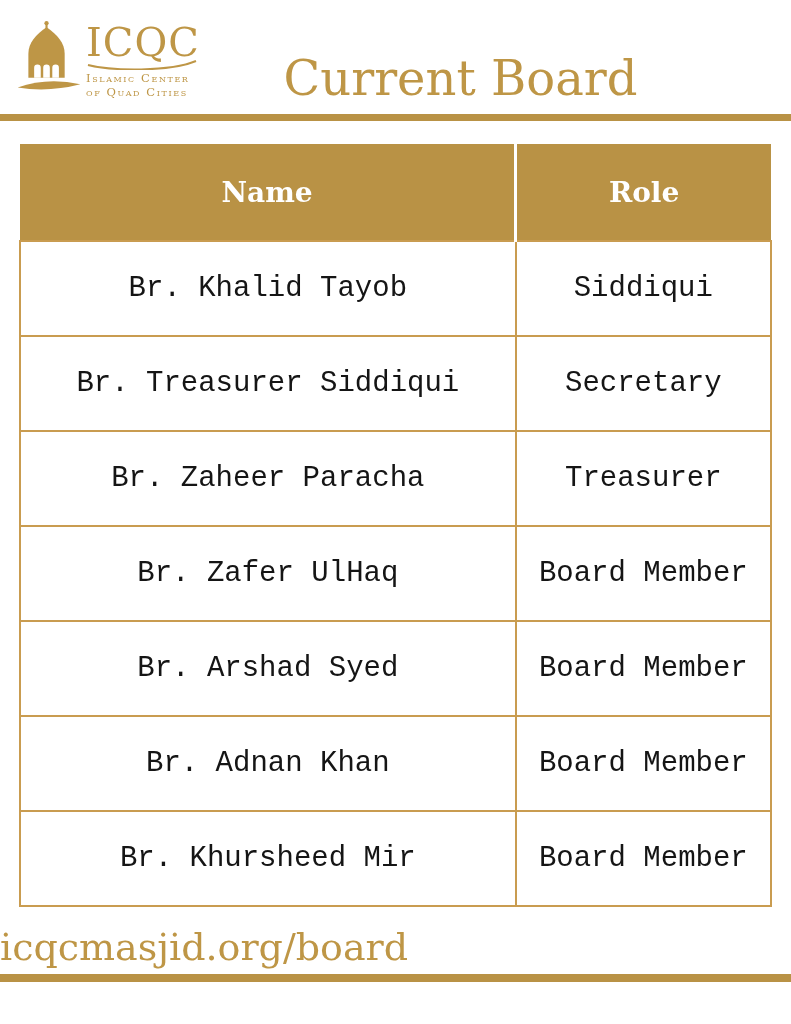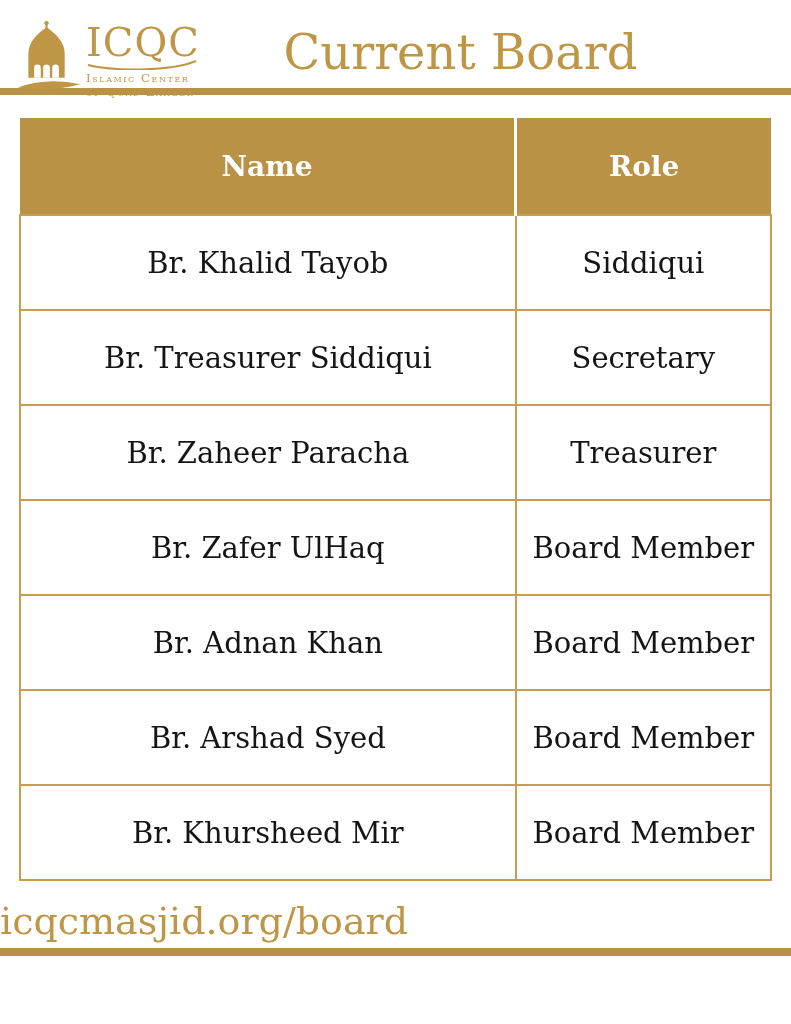--- a/index.html
+++ b/index.html
@@ -11,21 +11,21 @@
   }
   *{box-sizing:border-box;}
   html,body{margin:0;padding:0;}
   body{
     width:791px;height:1024px;
     background:#ffffff;
     font-family:"DejaVu Serif","Liberation Serif",serif;
     overflow:hidden;
   }
   .header{
-    height:88px;
+    height:114px;
     display:flex;
     align-items:stretch;
   }
   .logo{
     display:flex;
     padding:10px 0 0 16px;
     align-items:flex-start;
     color:var(--gold-text);
     flex:0 0 200px;
   }
@@ -73,20 +73,21 @@
     width:66%;
     border-right:3px solid #ffffff;
   }
   .board-table td{
     border:2px solid var(--gold-border);
     font-size:29px;
     color:var(--text-dark);
     height:95px;
     text-align:center;
     background:#ffffff;
+    font-family:Liberation Mono, monospace;
   }
   .footer-url{
     text-align:left;
     font-size:38px;
     color:var(--gold-text);
     margin-top:16px;
     height:48px;
     line-height:48px;
   }
   .bottom-bar{height:8px;margin-top:3px;}
@@ -104,21 +105,21 @@
         <path d="M2 82 Q 38 69 78 78 Q 40 88 2 82 Z"></path>
       </g>
       <path fill="#ffffff" d="M22 70 v-12 a4 4 0 0 1 8 0 v12 z M33 70 v-12 a4 4 0 0 1 8 0 v12 z M44 70 v-12 a4 4 0 0 1 8 0 v12 z"></path>
     </svg>
     <div class="logo-text">
       <div class="logo-acronym">ICQC</div>
       <svg class="logo-swoosh" width="112" height="10" viewBox="0 0 112 10" aria-hidden="true">
         <path d="M110 1 C 84 12, 26 11, 2 5" fill="none" stroke="currentColor" stroke-width="2"></path>
       </svg>
       <div class="logo-sub">Islamic Center</div>
-      <div class="logo-sub">of Quad Zaheer</div>
+      <div class="logo-sub">of Quad Cities</div>
     </div>
   </div>
   <h1 class="page-title">Current Board</h1>
 </div>
 
 <div class="gold-bar"></div>
 
 <table class="board-table">
   <thead>
     <tr>
@@ -137,25 +138,25 @@
     </tr>
     <tr>
       <td>Br. Zaheer Paracha</td>
       <td>Treasurer</td>
     </tr>
     <tr>
       <td>Br. Zafer UlHaq</td>
       <td>Board Member</td>
     </tr>
     <tr>
-      <td>Br. Adnan Khan</td>
+      <td>Br. Arshad Syed</td>
       <td>Board Member</td>
     </tr>
     <tr>
-      <td>Br. Arshad Syed</td>
+      <td>Br. Adnan Khan</td>
       <td>Board Member</td>
     </tr>
     <tr>
       <td>Br. Khursheed Mir</td>
       <td>Board Member</td>
     </tr>
   </tbody>
 </table>
 
 <div class="footer-url">icqcmasjid.org/board</div>

